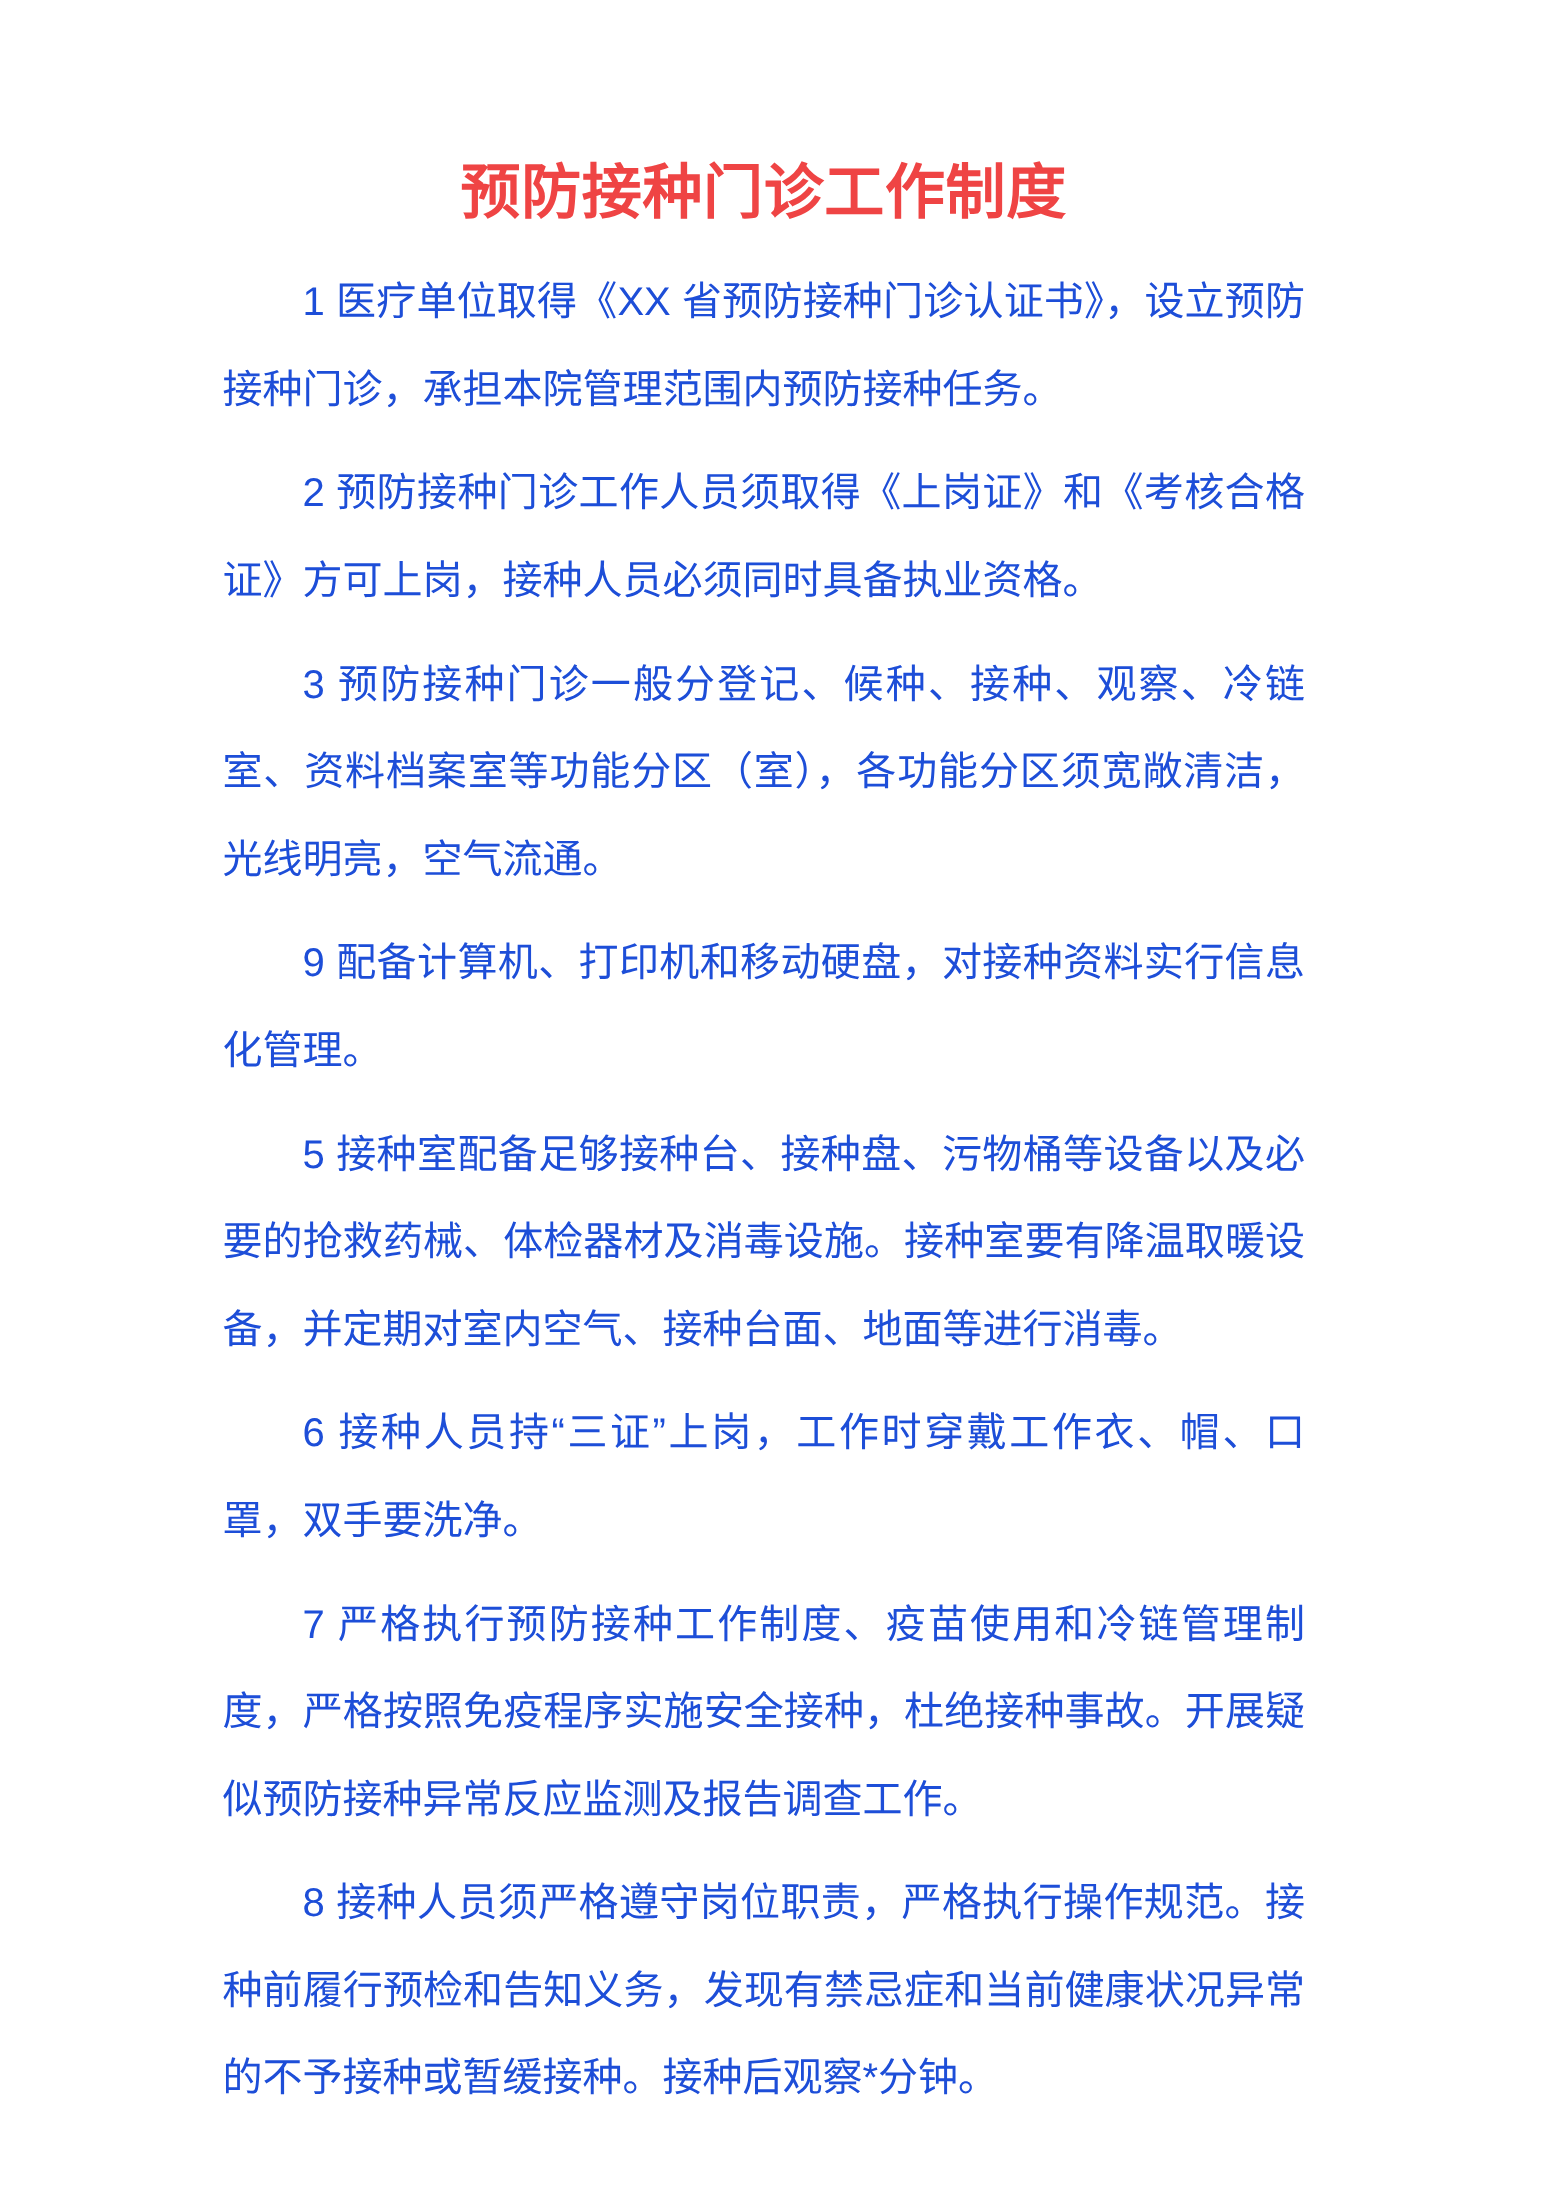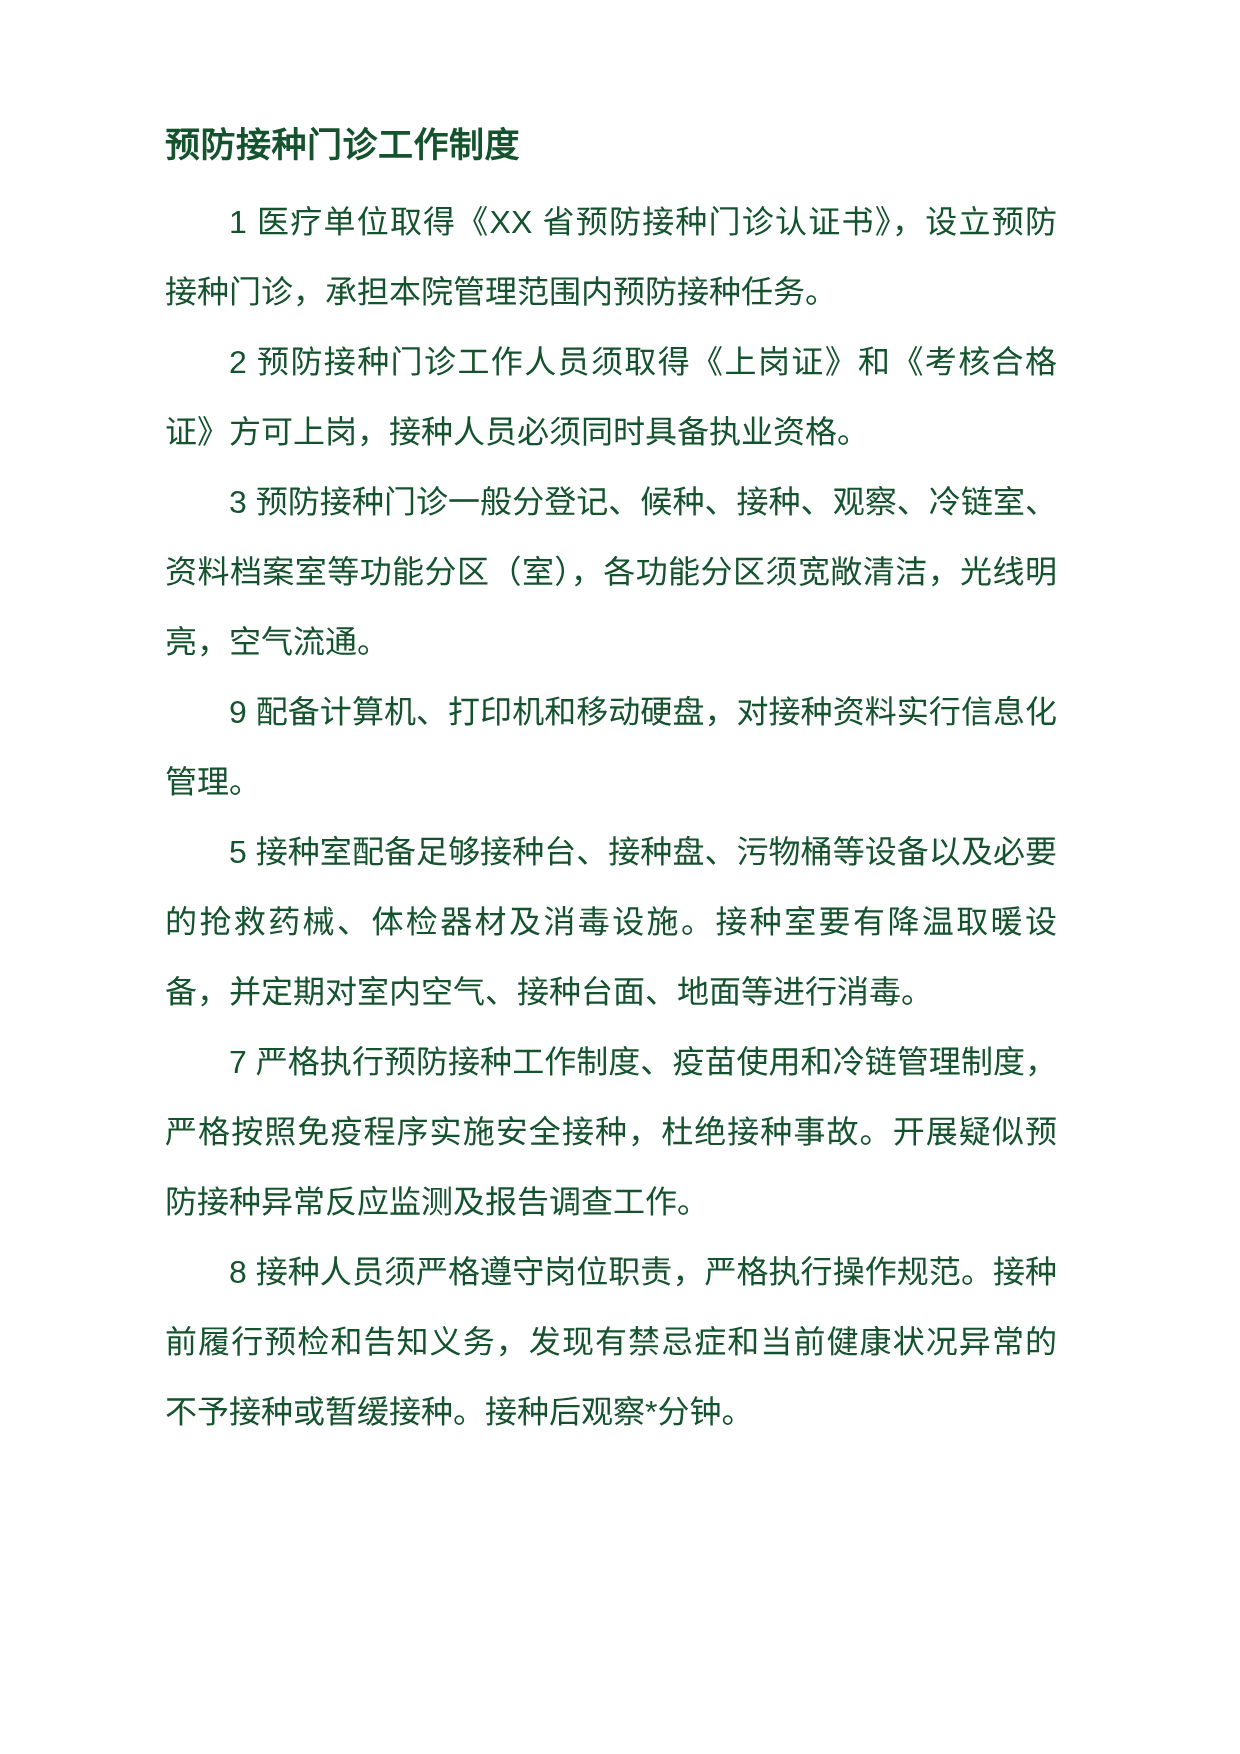--- a/index.html
+++ b/index.html
@@ -21,38 +21,39 @@
   }
 
   .content {
     position: absolute;
     left: 165px;
     top: 120px;
     width: 892px;
   }
 
   .doc-title {
-    font-size: 35px;
+    font-size: 48px;
     font-weight: bold;
+    text-align: center;
     line-height: 1.45;
     letter-spacing: 0.5px;
     margin: 0 0 16px 0;
-    color: #14532d;
+    color: #ef4444;
     white-space: nowrap;
   }
 
   .para {
     font-size: 32px;
     font-weight: normal;
     line-height: 70px;
     text-align: justify;
     text-justify: inter-ideograph;
     text-indent: 64px;
-    margin: 0;
-    color: #14532d;
+    margin: 13px;
+    color: #1d4ed8;
     word-break: break-all;
   }
 
   .para:last-child {
     margin-bottom: 0;
   }
 </style>
 </head>
 <body>
 
@@ -64,19 +65,20 @@
     <p class="para">1 医疗单位取得《XX 省预防接种门诊认证书》，设立预防接种门诊，承担本院管理范围内预防接种任务。</p>
 
     <p class="para">2 预防接种门诊工作人员须取得《上岗证》和《考核合格证》方可上岗，接种人员必须同时具备执业资格。</p>
 
     <p class="para">3 预防接种门诊一般分登记、候种、接种、观察、冷链室、资料档案室等功能分区（室），各功能分区须宽敞清洁，光线明亮，空气流通。</p>
 
     <p class="para">9 配备计算机、打印机和移动硬盘，对接种资料实行信息化管理。</p>
 
     <p class="para">5 接种室配备足够接种台、接种盘、污物桶等设备以及必要的抢救药械、体检器材及消毒设施。接种室要有降温取暖设备，并定期对室内空气、接种台面、地面等进行消毒。</p>
 
+    <p class="para">6 接种人员持“三证”上岗，工作时穿戴工作衣、帽、口罩，双手要洗净。</p>
 
     <p class="para">7 严格执行预防接种工作制度、疫苗使用和冷链管理制度，严格按照免疫程序实施安全接种，杜绝接种事故。开展疑似预防接种异常反应监测及报告调查工作。</p>
 
     <p class="para">8 接种人员须严格遵守岗位职责，严格执行操作规范。接种前履行预检和告知义务，发现有禁忌症和当前健康状况异常的不予接种或暂缓接种。接种后观察*分钟。</p>
 
   </div>
 </div>
 
 </body></html>

